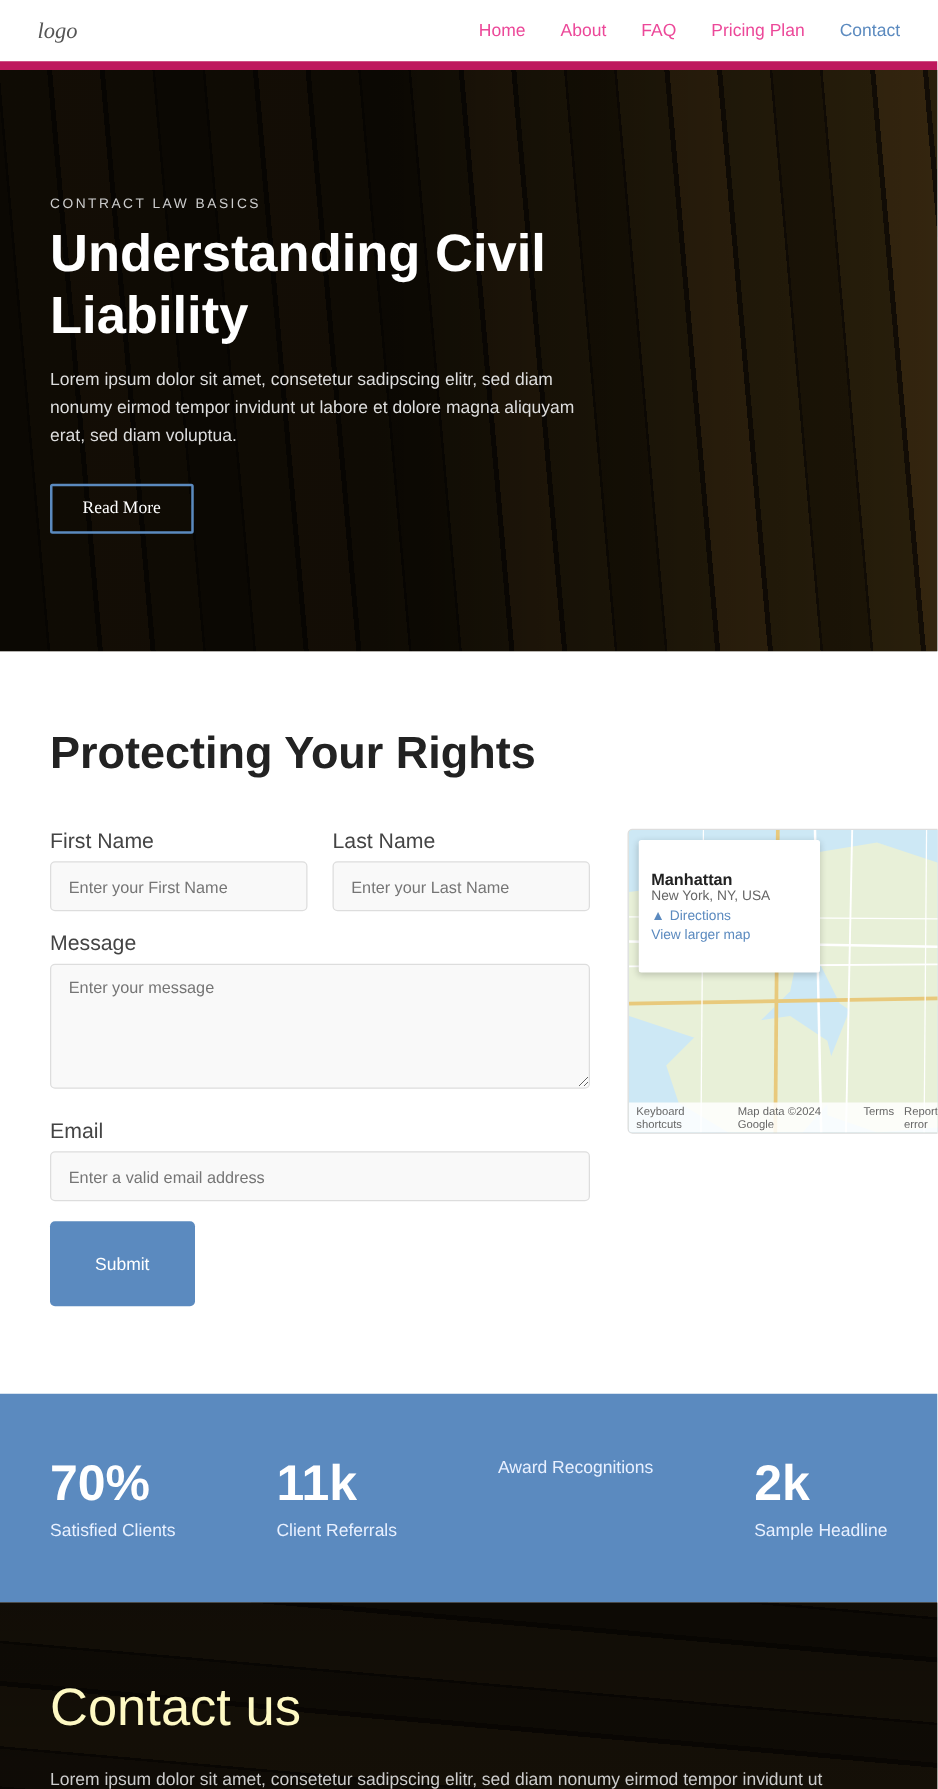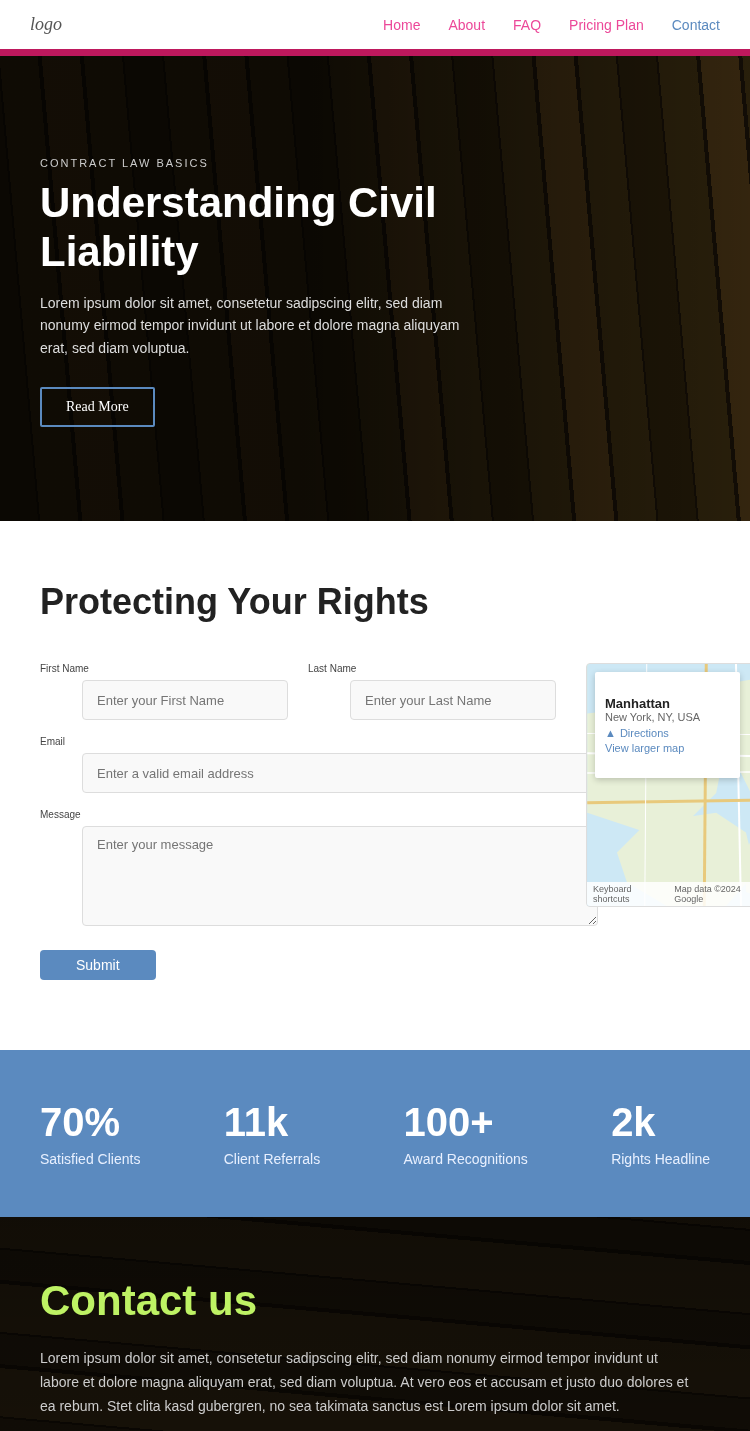--- a/index.html
+++ b/index.html
@@ -65,38 +65,38 @@
       font-size: 36px; font-weight: 700; color: #222;
       font-family: Arial, sans-serif; margin-bottom: 40px;
     }
     .contact-layout { display: flex; gap: 30px; align-items: flex-start; }
     .form-side { flex: 1; }
     .map-side { width: 300px; flex-shrink: 0; }
 
     .form-row { display: flex; gap: 20px; margin-bottom: 16px; }
     .form-group { display: flex; flex-direction: column; flex: 1; }
     .form-group label {
-      font-family: Arial, sans-serif; font-size: 10px; color: #444;
+      font-family: Arial, sans-serif; font-size: 17px; color: #444;
       margin-bottom: 6px;
     }
     .form-group input, .form-group textarea {
       border: 1px solid #ddd; border-radius: 4px; padding: 10px 14px;
       font-family: Arial, sans-serif; font-size: 13px; color: #666;
-      background: #f9f9f9; outline: none; margin-left: 42px;
+      background: #f9f9f9; outline: none;
     }
     .form-group input { height: 40px; }
     .form-group textarea { height: 100px; resize: vertical; }
     .email-group { margin-bottom: 16px; }
     .email-group input { width: 100%; }
     .message-group { margin-bottom: 24px; }
     .message-group textarea { width: 100%; }
 
     .btn-submit {
       background: #5b8abf; color: #fff; border: none;
-      padding: 7px 36px; font-family: Arial, sans-serif; font-size: 14px;
+      padding: 26px 36px; font-family: Arial, sans-serif; font-size: 14px;
       border-radius: 4px; cursor: pointer;
     }
 
     
     .map-placeholder {
       width: 100%; height: 244px; border: 1px solid #ddd; border-radius: 4px;
       overflow: hidden; position: relative; background: #e8f0e8;
     }
     .map-inner {
       width: 100%; height: 100%; position: relative;
@@ -149,21 +149,21 @@
         repeating-linear-gradient(
           5deg,
           #2a2010 0px, #2a2010 30px,
           #1a1208 30px, #1a1208 32px,
           #3a2c15 32px, #3a2c15 80px,
           #1a1208 80px, #1a1208 84px
         );
     }
     .contact-us-content { position: relative; z-index: 2; }
     .contact-us-title {
-      font-size: 42px; font-weight: 700; color: #bef264;
+      font-size: 42px; font-weight: 400; color: #fef9c3;
       font-family: Arial, sans-serif; margin-bottom: 22px;
     }
     .contact-us-desc {
       font-family: Arial, sans-serif; font-size: 14px; color: #ccc;
       line-height: 1.7; margin-bottom: 32px; max-width: 660px;
     }
   </style>
 </head>
 <body>
 
@@ -196,27 +196,27 @@
       <div class="form-row">
         <div class="form-group">
           <label>First Name</label>
           <input type="text" placeholder="Enter your First Name" style="">
         </div>
         <div class="form-group">
           <label>Last Name</label>
           <input type="text" placeholder="Enter your Last Name" style="">
         </div>
       </div>
+      <div class="form-group message-group">
+        <label>Message</label>
+        <textarea placeholder="Enter your message" style=""></textarea>
+      </div>
       <div class="form-group email-group">
         <label>Email</label>
         <input type="email" placeholder="Enter a valid email address" style="">
-      </div>
-      <div class="form-group message-group">
-        <label>Message</label>
-        <textarea placeholder="Enter your message" style=""></textarea>
       </div>
       <button class="btn-submit">Submit</button>
     </div>
 
     <div class="map-side">
       <div class="map-placeholder">
         <div class="map-inner">
           <svg viewBox="0 0 300 244" xmlns="http://www.w3.org/2000/svg">
 
             <rect x="0" y="0" width="300" height="244" fill="#cde8f5"></rect>
@@ -262,26 +262,25 @@
   <div class="stats-grid">
     <div class="stat-item">
       <div class="stat-number">70%</div>
       <div class="stat-label">Satisfied Clients</div>
     </div>
     <div class="stat-item">
       <div class="stat-number">11k</div>
       <div class="stat-label">Client Referrals</div>
     </div>
     <div class="stat-item">
-      <div class="stat-number">100+</div>
       <div class="stat-label">Award Recognitions</div>
     </div>
     <div class="stat-item">
       <div class="stat-number">2k</div>
-      <div class="stat-label">Rights Headline</div>
+      <div class="stat-label">Sample Headline</div>
     </div>
   </div>
 </section>
 
 <section class="contact-us-section">
   <div class="contact-us-bg"></div>
   <div class="contact-us-content">
     <h2 class="contact-us-title">Contact us</h2>
     <p class="contact-us-desc">Lorem ipsum dolor sit amet, consetetur sadipscing elitr, sed diam nonumy eirmod tempor invidunt ut labore et dolore magna aliquyam erat, sed diam voluptua. At vero eos et accusam et justo duo dolores et ea rebum. Stet clita kasd gubergren, no sea takimata sanctus est Lorem ipsum dolor sit amet.</p>
 

